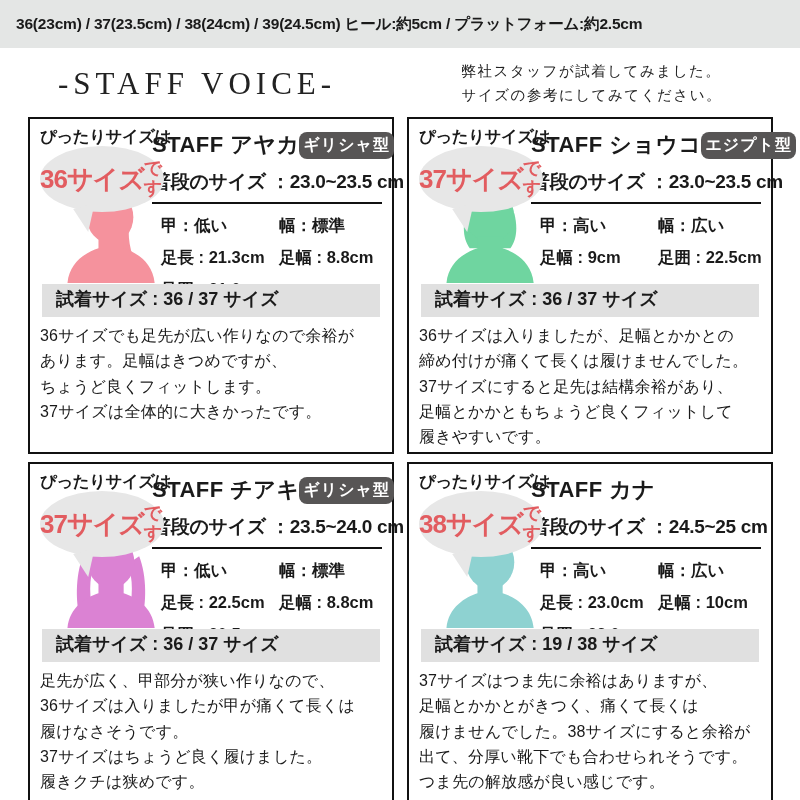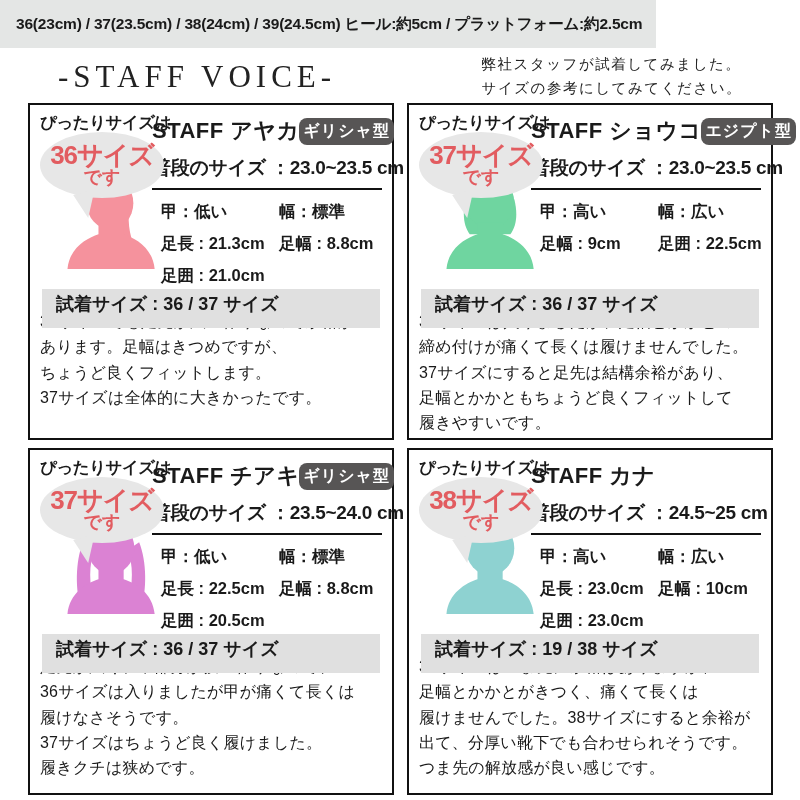--- a/index.html
+++ b/index.html
@@ -1,43 +1,43 @@
 <!DOCTYPE html>
 <html lang="ja"><head>
 <meta charset="utf-8">
 <style>
   * { margin:0; padding:0; box-sizing:border-box; }
   html,body { width:800px; background:#fff; font-family:"Liberation Sans","DejaVu Sans",sans-serif; color:#1a1a1a; }
   body { width:800px; height:800px; overflow:hidden; }
 
   
   .size-bar {
-    width:656px; height:48px; background:#e4e6e5;
+    width:800px; height:48px; background:#e4e6e5;
     display:flex; align-items:center; padding:0 10px 0 16px;
     font-size:15.5px; font-weight:bold; letter-spacing:-0.2px; white-space:nowrap;
   }
 
   
-  .header { height:55px; display:flex; align-items:center; justify-content:space-between; padding:2px 58px 0 58px; }
+  .header { height:69px; display:flex; align-items:center; justify-content:space-between; padding:2px 78px 0 58px; }
   .header-title {
     font-family:"Liberation Serif","DejaVu Serif",serif;
     font-size:31px; letter-spacing:5px; font-weight:500; color:#222; white-space:nowrap;
   }
   .header-sub { font-size:14.5px; letter-spacing:1.5px; line-height:1.65; color:#222; white-space:nowrap; }
 
   
   .cards { padding:0 26px 0 28px; display:grid; grid-template-columns:366px 366px; column-gap:13px; row-gap:8px; }
   .card { position:relative; border:2px solid #111; background:#fff; height:337px; }
   .card.tall { height:347px; }
 
   
   .bubble-area { position:absolute; left:10px; top:7px; width:138px; }
   .bubble-prefix { font-size:16.5px; font-weight:bold; letter-spacing:-0.5px; white-space:nowrap; position:relative; z-index:2; }
   .bubble { position:relative; margin-top:-2px; width:124px; height:66px; background:#e7e7e7; border-radius:50%;
-            display:flex; flex-direction:column; align-items:center; justify-content:center; z-index:1; }
+            display:flex; flex-direction:row; align-items:center; justify-content:center; z-index:1; }
   .bubble-size { font-size:26px; font-weight:bold; color:var(--red); letter-spacing:-1px; white-space:nowrap; line-height:1.0; }
   .bubble-suffix { font-size:18px; font-weight:bold; color:var(--red); line-height:1.1; }
   .bubble-tail { position:absolute; left:36px; bottom:-20px; width:0; height:0;
                  border-left:9px solid transparent; border-right:13px solid transparent;
                  border-top:26px solid #e7e7e7; transform:rotate(-14deg); }
 
   
   .silhouette { position:absolute; left:28px; top:71px; width:110px; height:93px; }
   .silhouette path, .silhouette ellipse, .silhouette circle { fill:var(--accent); }
 
@@ -46,22 +46,22 @@
   .staff-row { display:flex; align-items:center; justify-content:space-between; }
   .staff-name { font-size:22px; font-weight:bold; letter-spacing:0.5px; white-space:nowrap; }
   .badge { background:#575555; color:#fff; font-size:16px; font-weight:bold; border-radius:8px;
            padding:3px 4px; white-space:nowrap; letter-spacing:1px; }
   .usual-size { margin-top:9px; font-size:19px; font-weight:bold; white-space:nowrap;
                 border-bottom:2px solid #111; padding-bottom:7px; letter-spacing:-0.3px; }
   .measures { margin:11px 0 0 9px; display:grid; grid-template-columns:118px 1fr; row-gap:10px;
               font-size:16.5px; font-weight:bold; white-space:nowrap; }
 
   
-  .fit-bar { position:absolute; left:12px; right:12px; top:165px; height:39px; background:#e0e0e0;
-             font-size:18px; font-weight:bold; line-height:30px; padding-left:14px; white-space:nowrap; z-index:3;margin-top:19px; }
+  .fit-bar { position:absolute; left:12px; right:12px; top:165px; height:33px; background:#e0e0e0;
+             font-size:18px; font-weight:bold; line-height:30px; padding-left:14px; white-space:nowrap; z-index:3; }
 
   
   .review { position:absolute; left:10px; right:6px; top:204px; font-size:16px; font-weight:500;
             line-height:1.58; white-space:pre-line; letter-spacing:0.2px; }
 </style>
 </head>
 <body>
 
 <div class="size-bar">
   <span>36(23cm) / 37(23.5cm) / 38(24cm) / 39(24.5cm) ヒール:約5cm / プラットフォーム:約2.5cm</span>

